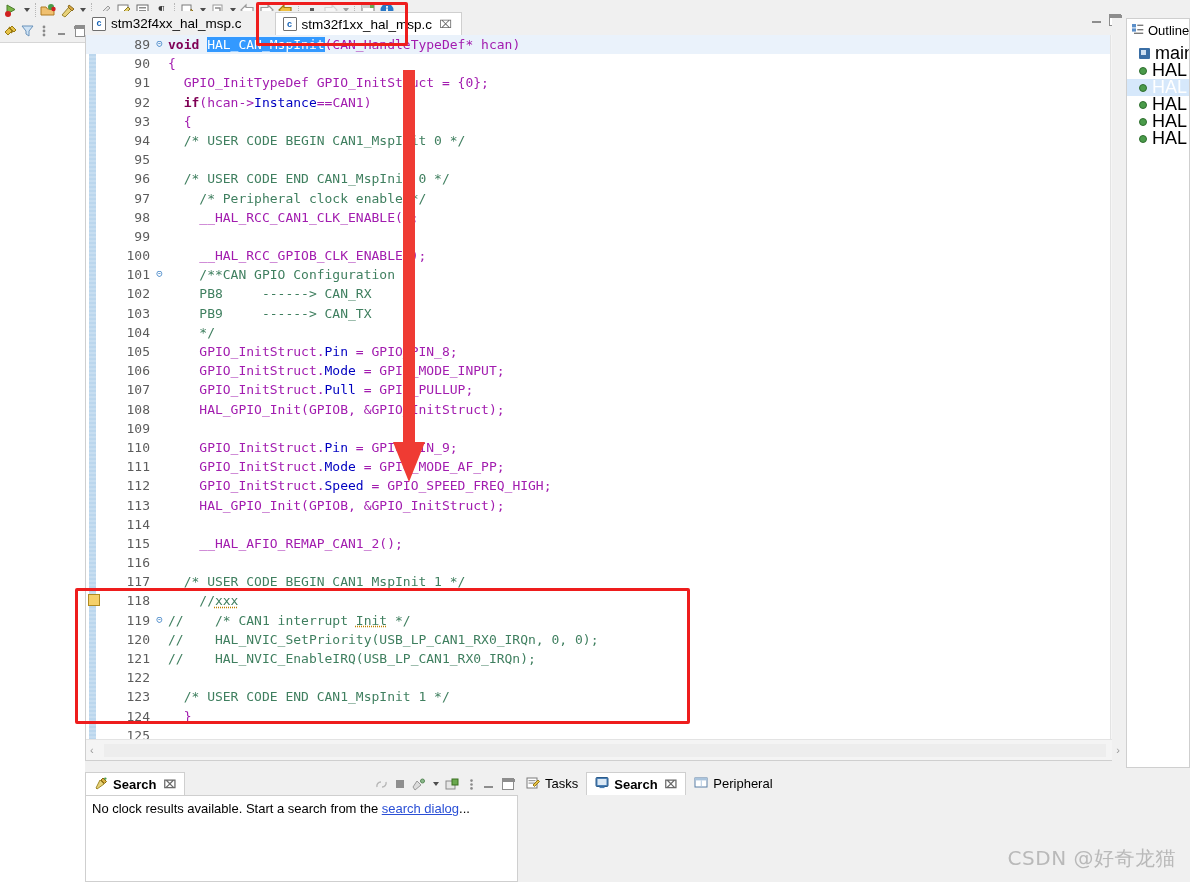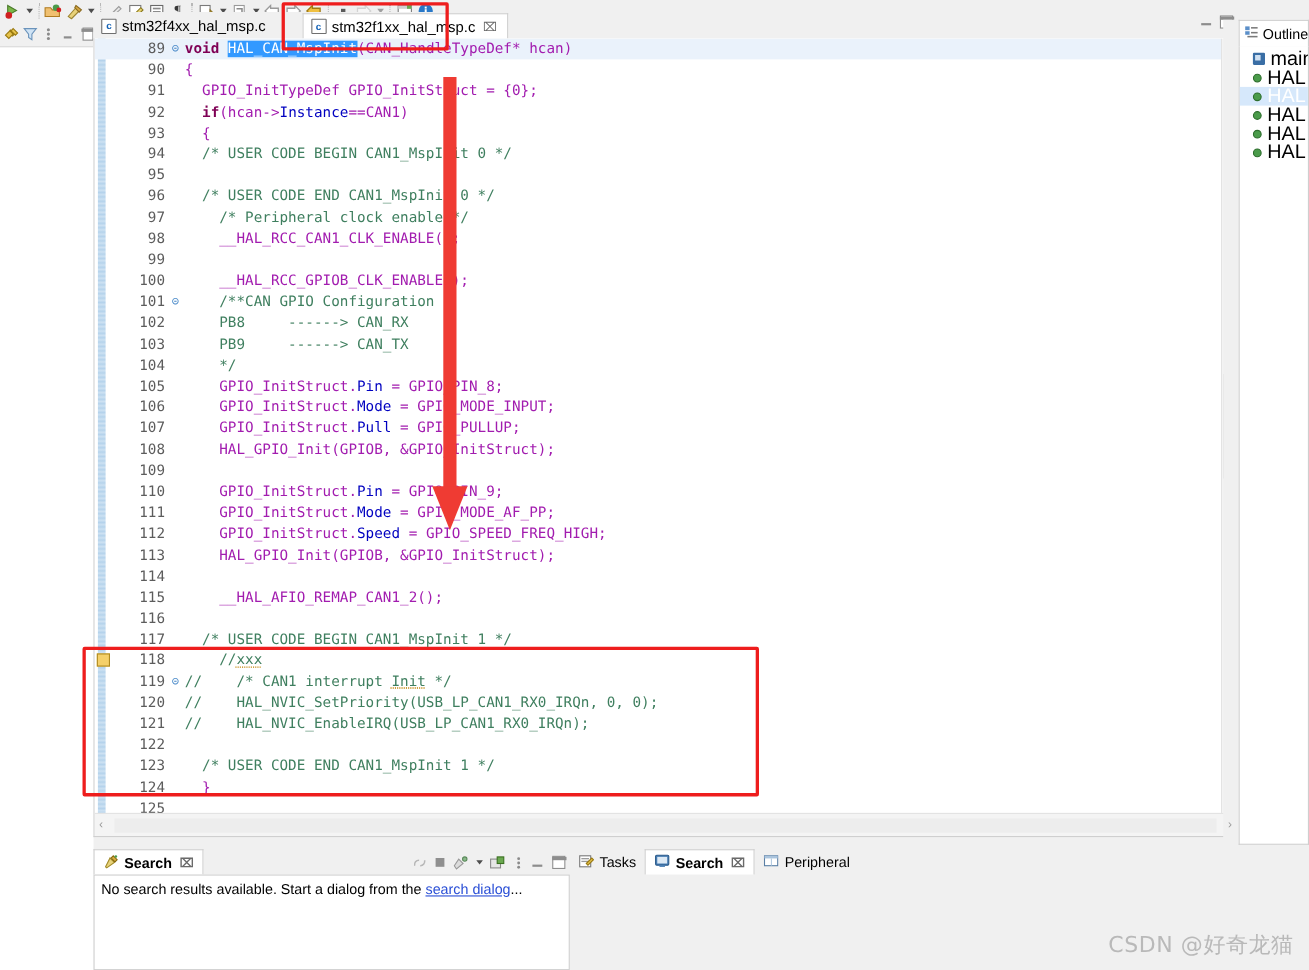--- a/index.html
+++ b/index.html
@@ -520,21 +520,21 @@
               <circle cx="3.5" cy="6.5" r="1.3" fill="#8a8a8a"></circle>
               <circle cx="3.5" cy="10.4" r="1.3" fill="#8a8a8a"></circle>
             </svg>
           </span>
           <span class="min-btn"></span>
           <span class="max-btn" style="margin-left:4px"></span>
         </div>
       </div>
       <div class="panel-body">
         <div>
-          <span>No search results available. Start a dialog from the </span><a class="link" href="#">search dialog</a><span>...</span>
+          <span>No clock results available. Start a search from the </span><a class="link" href="#">search dialog</a><span>...</span>
         </div>
       </div>
     </div>
 
     <div class="console-panel">
       <div class="panel-tabbar">
         <div class="panel-tab">
           <span>
             <svg width="14" height="13" viewBox="0 0 14 13">
               <rect x="1" y="2" width="10" height="10" fill="#fff" stroke="#7a7a7a"></rect>

